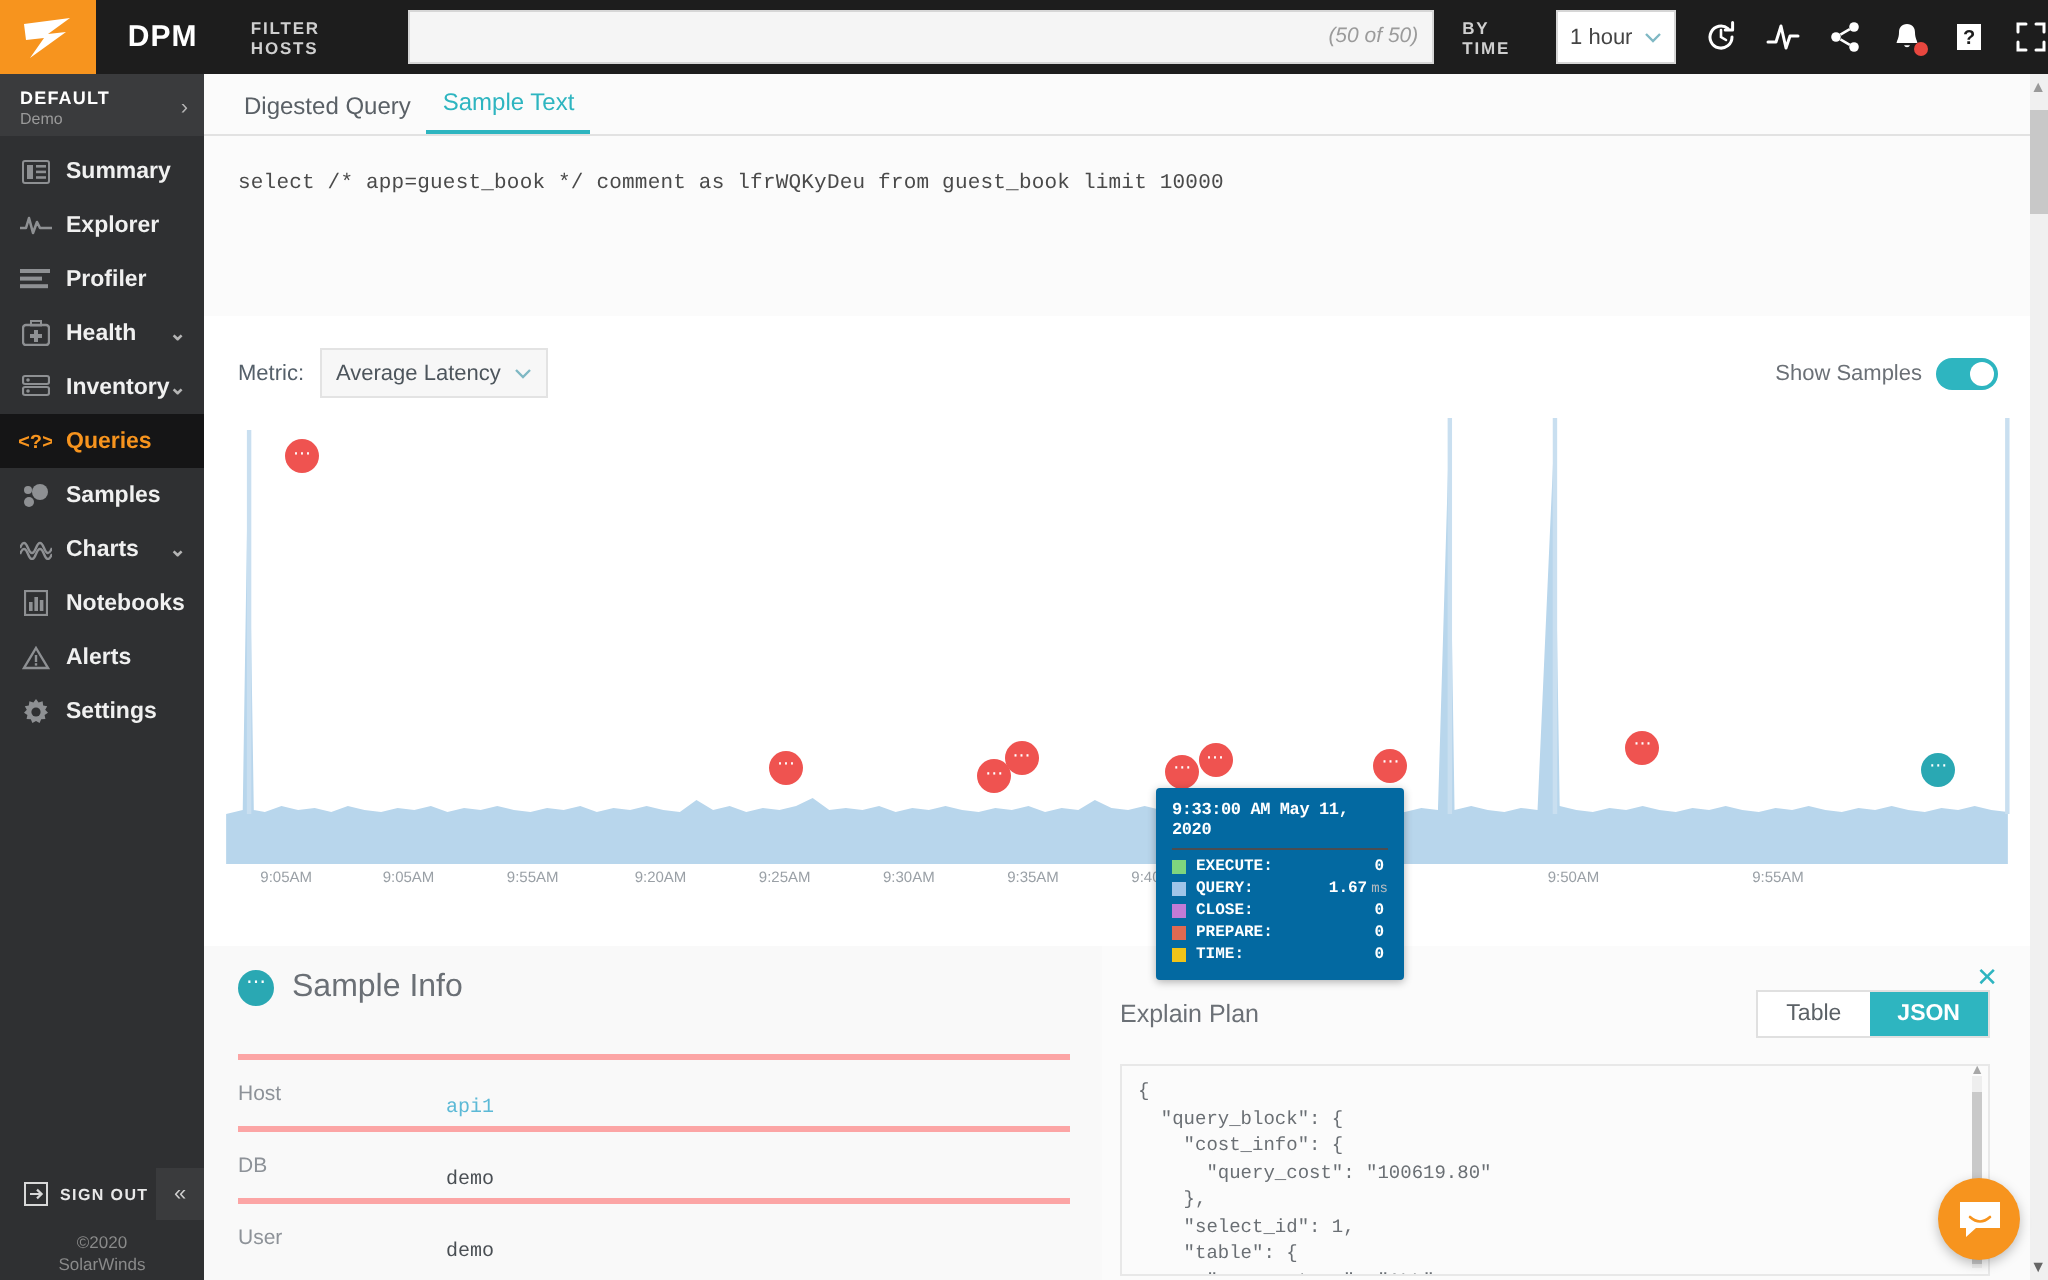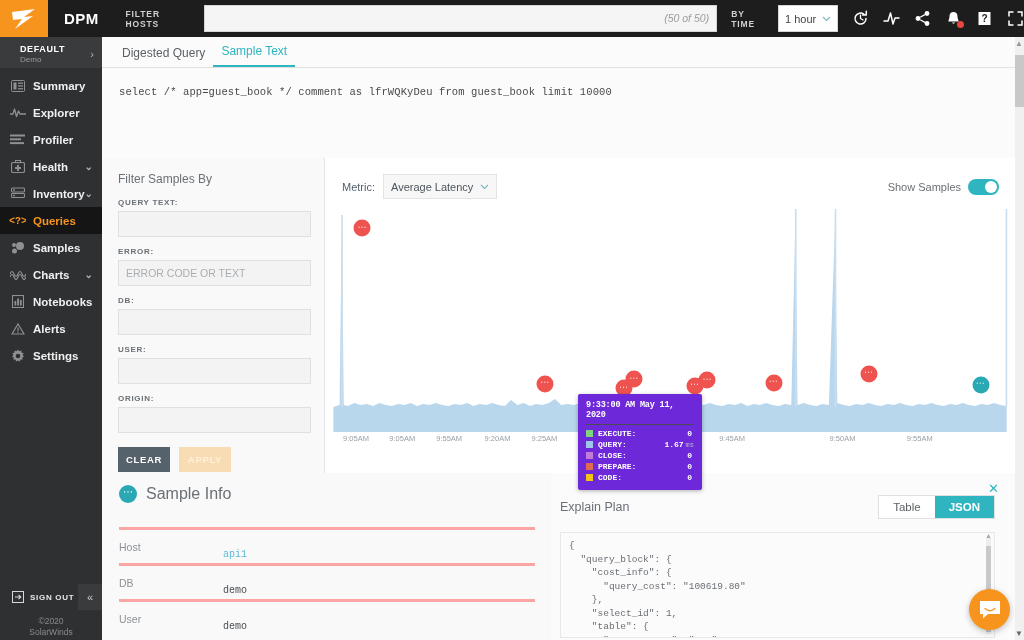--- a/index.html
+++ b/index.html
@@ -58,21 +58,21 @@
     position: absolute; right: -2px; bottom: -1px; width: 7px; height: 7px;
     border-radius: 50%; background: #e8473f;
   }
 
   
   .sidebar {
     position: absolute; top: 37px; left: 0; width: 102px; height: 603px;
     background: #2f3032; z-index: 30;
   }
   .ws-row {
-    height: 31px; padding: 2px 8px 0 20px; display: flex; align-items: center;
+    height: 31px; padding: 2px 8px 0 10px; display: flex; align-items: center;
     justify-content: space-between; background: #3a3b3d;
   }
   .ws-name { color: #fff; font-size: 9px; font-weight: bold; letter-spacing: .6px; }
   .ws-sub { color: #9a9a9a; font-size: 8px; margin-top: 1px; }
   .ws-chev { color: #b5b5b5; font-size: 11px; }
   .nav { padding-top: 4px; }
   .nav-item {
     height: 27px; display: flex; align-items: center; padding-left: 9px;
     color: #f0f0f0; font-size: 11.5px; font-weight: bold; cursor: pointer;
     position: relative;
@@ -188,21 +188,21 @@
     position: absolute; width: 17px; height: 17px; border-radius: 50%;
     background: #ef5350; display: flex; align-items: center; justify-content: center;
     transform: translate(-50%,-50%); color: #fff; font-size: 9px; letter-spacing: .5px;
     line-height: 6px; padding-bottom: 4px;
   }
   .sample-dot.teal { background: #2aa8b3; }
 
   
   .tooltip {
     position: absolute; left: 578px; top: 394px; width: 124px;
-    background: #6d28d9; border-radius: 2px; padding: 6px 8px 7px 8px; z-index: 60;
+    background: #0369a1; border-radius: 2px; padding: 6px 8px 7px 8px; z-index: 60;
     font-family: "Liberation Mono", monospace; box-shadow: 0 1px 4px rgba(0,0,0,.3);
   }
   .tt-title { color: #ffffff; font-size: 8.5px; font-weight: bold; letter-spacing: -.2px; }
   .tt-sep { height: 1px; background: #4a4d52; margin: 4px 0 3px 0; }
   .tt-row { display: flex; align-items: center; height: 11px; }
   .tt-sw { width: 7px; height: 7px; margin-right: 5px; flex: 0 0 auto; }
   .tt-name { color: #ffffff; font-size: 8px; font-weight: bold; flex: 1; }
   .tt-val { color: #ffffff; font-size: 8px; font-weight: bold; }
   .tt-unit { color: #b9bcc0; font-size: 7px; margin-left: 2px; }
 
@@ -498,43 +498,20 @@
       <div class="tab">Digested Query</div>
       <div class="tab active">Sample Text</div>
     </div>
 
     <div class="query-box">
       <div class="query-text">select /* app=guest_book */ comment as lfrWQKyDeu from guest_book limit 10000</div>
     </div>
 
     <div class="mid-row">
 
-      <div class="filter-panel">
-        <div class="fp-title">Filter Samples By</div>
-
-        <div class="fp-label">QUERY TEXT:</div>
-        <input class="fp-input" placeholder="" style="">
-
-        <div class="fp-label">ERROR:</div>
-        <input class="fp-input" placeholder="ERROR CODE OR TEXT" style="">
-
-        <div class="fp-label">DB:</div>
-        <input class="fp-input" placeholder="" style="">
-
-        <div class="fp-label">USER:</div>
-        <input class="fp-input" placeholder="" style="">
-
-        <div class="fp-label">ORIGIN:</div>
-        <input class="fp-input" placeholder="" style="">
-
-        <div class="fp-btns">
-          <button class="btn-clear">CLEAR</button>
-          <button class="btn-apply">APPLY</button>
-        </div>
-      </div>
 
       <div class="chart-panel">
         <div class="chart-head">
           <div class="metric-left">
             <span class="metric-lbl">Metric:</span>
             <div class="metric-sel">
               <span>Average Latency</span>
               <svg width="9" height="6" viewBox="0 0 9 6" style="margin-left:7px">
                 <path d="M1 1 L4.5 4.5 L8 1" stroke="#7fb8c4" stroke-width="1.2" fill="none"></path>
               </svg>
@@ -670,21 +647,21 @@
       <span class="tt-unit"></span>
     </div>
     <div class="tt-row">
       <span class="tt-sw" style="background:#e06a52"></span>
       <span class="tt-name">PREPARE:</span>
       <span class="tt-val">0</span>
       <span class="tt-unit"></span>
     </div>
     <div class="tt-row">
       <span class="tt-sw" style="background:#f0c419"></span>
-      <span class="tt-name">CODE:</span>
+      <span class="tt-name">TIME:</span>
       <span class="tt-val">0</span>
       <span class="tt-unit"></span>
     </div>
   </div>
 
   <div class="outer-scroll">
     <div class="outer-arrow">▲</div>
     <div class="outer-thumb" style="top:18px;height:52px"></div>
     <div class="outer-arrow-b">▼</div>
   </div>

